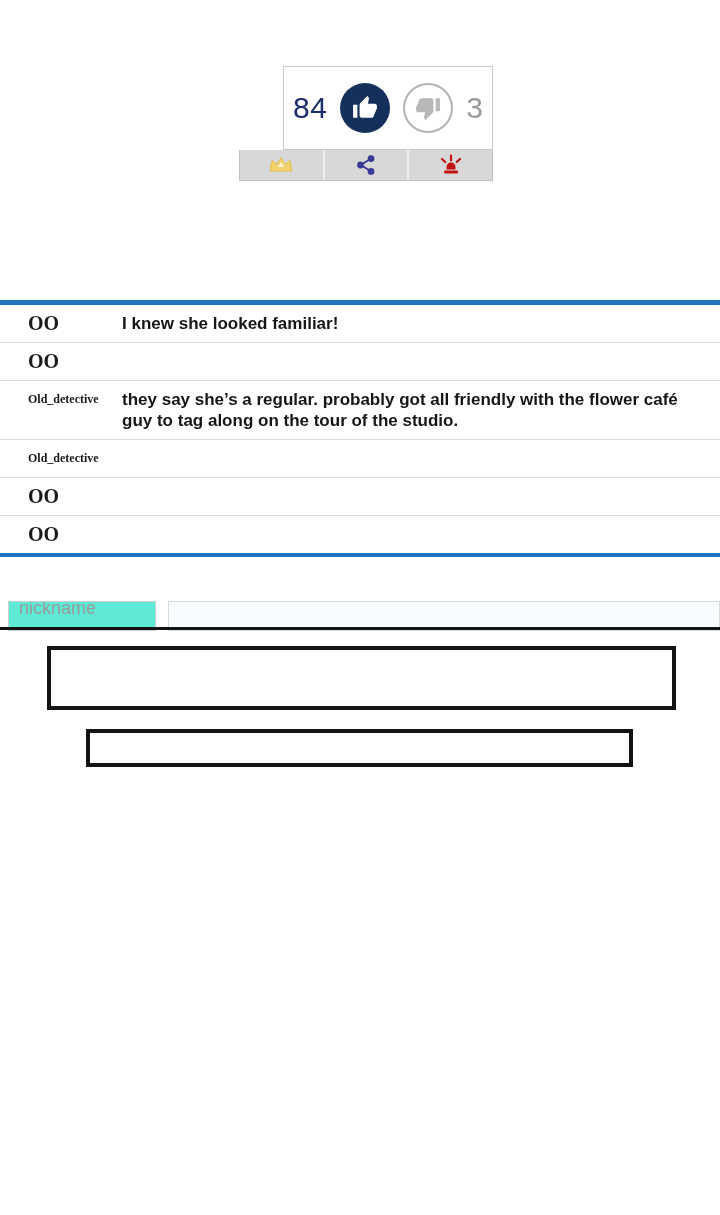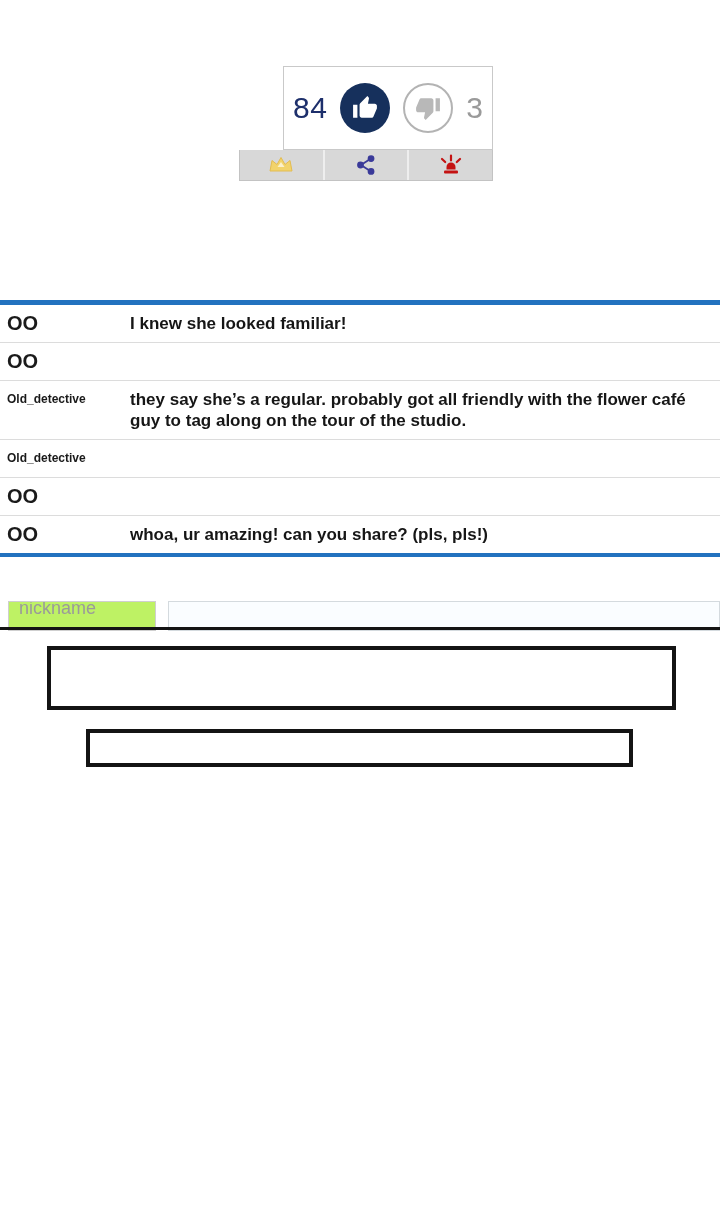--- a/index.html
+++ b/index.html
@@ -44,33 +44,33 @@
     border-bottom: 4px solid #2272bf;
     background: #ffffff;
   }
   .comment-row {
     display: flex; align-items: flex-start;
     border-bottom: 1px solid #dcdcdc;
     padding: 8px 0;
   }
   .comment-row:last-child { border-bottom: none; }
   .username {
-    width: 122px; padding-left: 7px; flex: 0 0 auto;
-    font-weight: 700; font-size: 20px; color: #1a1a1a; line-height: 21px;
+    width: 122px; padding-left: 28px; flex: 0 0 auto;
+    font-weight: 700; font-size: 20px; color: #1a1a1a; line-height: 21px; font-family: Liberation Serif, serif;
   }
   .username.long { font-size: 12px; line-height: 21px; }
   .comment-text {
     flex: 1; padding-right: 14px;
-    font-size: 17px; font-weight: 600; color: #161616; line-height: 21px; margin-left: 8px;
+    font-size: 17px; font-weight: 600; color: #161616; line-height: 21px;
   }
 
   
   .nickname-input {
     position: absolute; left: 8px; top: 601px; width: 148px; height: 30px;
-    border: 1px solid #cfcfcf; background: #bef264;
+    border: 1px solid #cfcfcf; background: #5eead4;
     font-family: "Liberation Sans", sans-serif;
     font-size: 18px; color: #555; padding: 0 0 16px 10px;
     outline: none;
   }
   .nickname-input::placeholder { color: #9a9a9a; }
   .comment-input {
     position: absolute; left: 168px; top: 601px; width: 552px; height: 30px;
     border: 1px solid #d4dade; background: #fafdff;
     font-family: "Liberation Sans", sans-serif;
     font-size: 16px; color: #333; padding: 0 8px;
@@ -167,21 +167,20 @@
     <span class="comment-text">they say she’s a regular. probably got all friendly with the flower café guy to tag along on the tour of the studio.</span>
   </div>
   <div class="comment-row">
     <span class="username long">Old_detective</span>
   </div>
   <div class="comment-row">
     <span class="username">OO</span>
   </div>
   <div class="comment-row">
     <span class="username">OO</span>
-    <span class="comment-text">whoa, ur amazing! can you share? (pls, pls!)</span>
   </div>
 </div>
 
 <input class="nickname-input" type="text" placeholder="nickname" style="">
 <input class="comment-input" type="text" value="" style="">
 
 <div class="panel-divider"></div>
 <div class="panel-box-large"></div>
 <div class="panel-box-small"></div>
 

